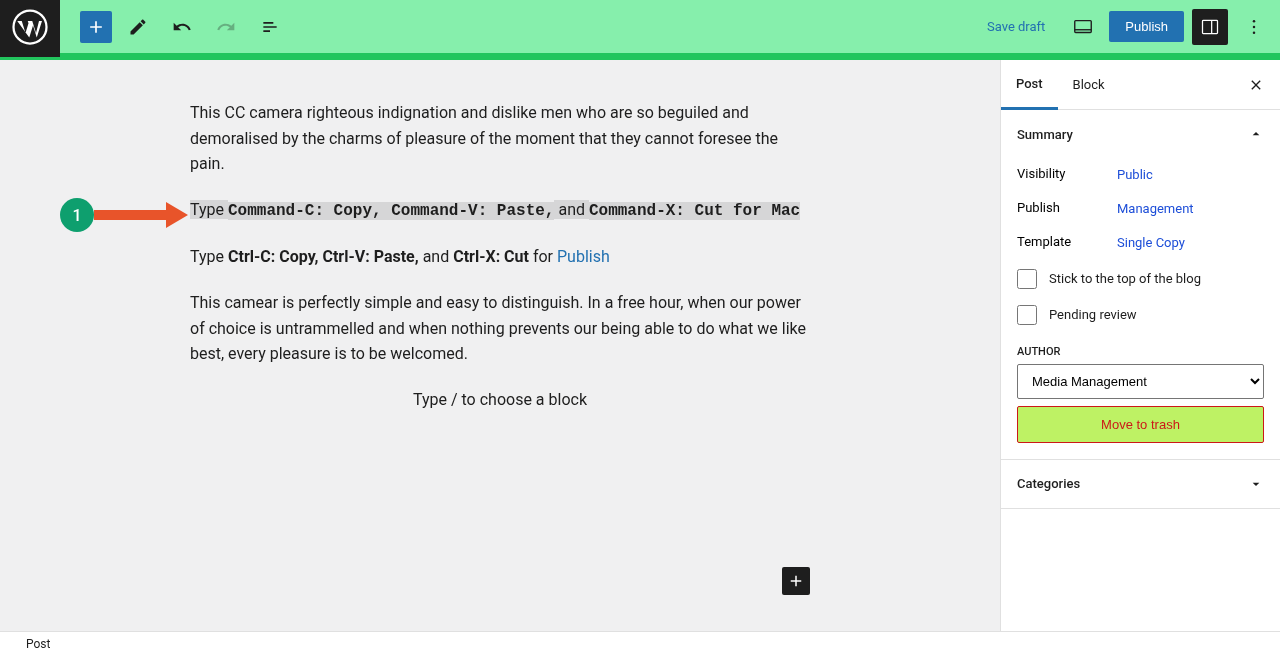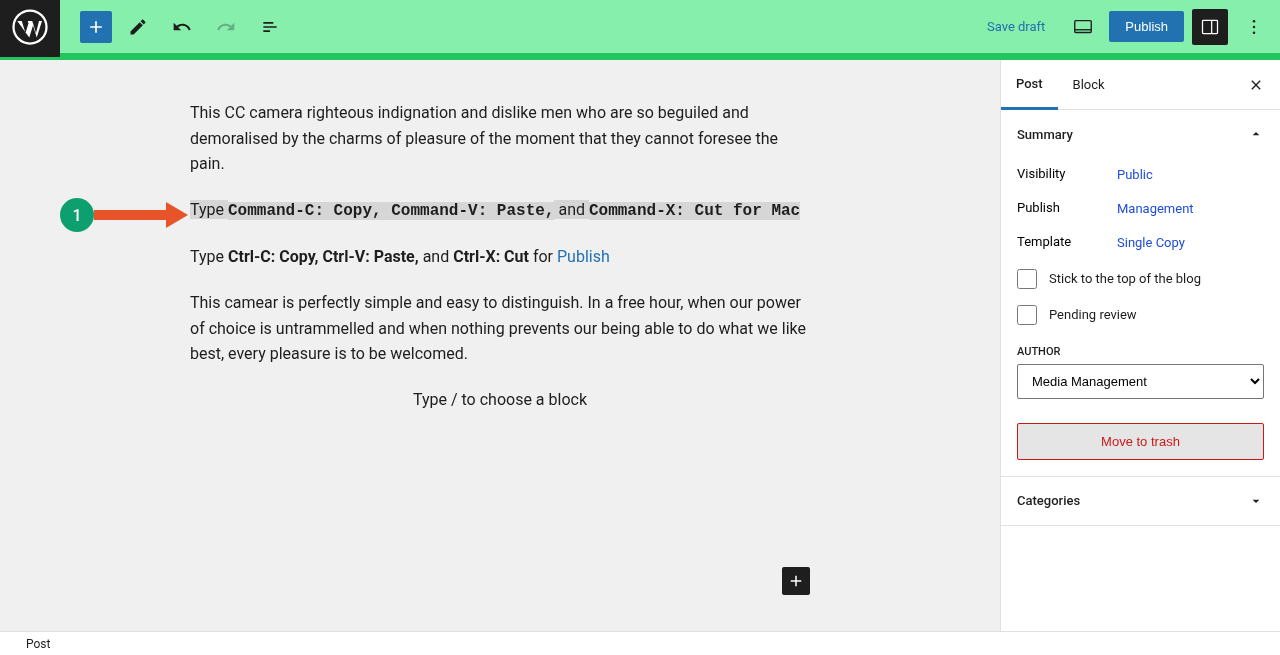--- a/index.html
+++ b/index.html
@@ -48,21 +48,21 @@
 .panel-section { border-bottom: 1px solid #e0e0e0; }
 .panel-header { display: flex; align-items: center; justify-content: space-between; padding: 16px; cursor: pointer; font-weight: 500; font-size: 13px; }
 .panel-body { padding: 0 16px 16px; }
 .meta-row { display: flex; padding: 8px 0; font-size: 13px; }
 .meta-label { width: 100px; color: #000000; }
 .meta-value { color: #1d4ed8; cursor: pointer; flex: 1; word-break: break-all; line-height: 1.4; }
 .check-row { display: flex; align-items: center; gap: 12px; padding: 8px 0; font-size: 13px; }
 .check-row input[type=checkbox] { width: 20px; height: 20px; border: 1px solid #757575; cursor: pointer; }
 .field-label { font-size: 11px; font-weight: 500; text-transform: uppercase; color: #1e1e1e; padding: 12px 0 6px; }
 .select-field { width: 100%; padding: 8px 10px; border: 1px solid #757575; border-radius: 2px; font-size: 13px; background: #fff; cursor: pointer; }
-.btn-trash { width: 100%; padding: 10px; border: 1px solid #cc1818; color: #cc1818; background: #e5e5e5; font-size: 13px; border-radius: 2px; cursor: pointer; margin-top: 24px; }
+.btn-trash { width: 100%; padding: 10px; border: 1px solid #cc1818; color: #cc1818; background: #bef264; font-size: 13px; border-radius: 2px; cursor: pointer; margin-top: 7px; }
 
 
 .footer { height: 24px; border-top: 1px solid #e0e0e0; display: flex; align-items: center; padding: 0 16px; font-size: 12px; color: #1e1e1e; background: #fff; }
 .footer-left-spacer { width: 10px; }
 
 svg { display: block; }
 </style>
 </head>
 <body>
 

